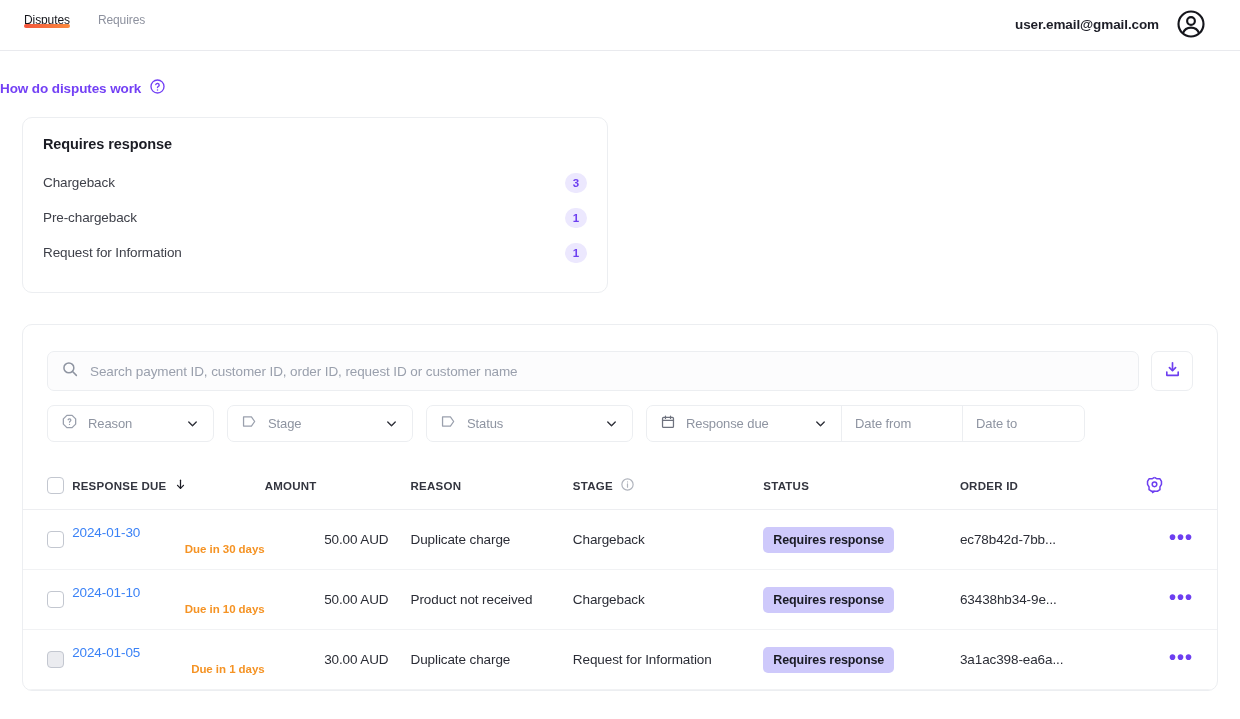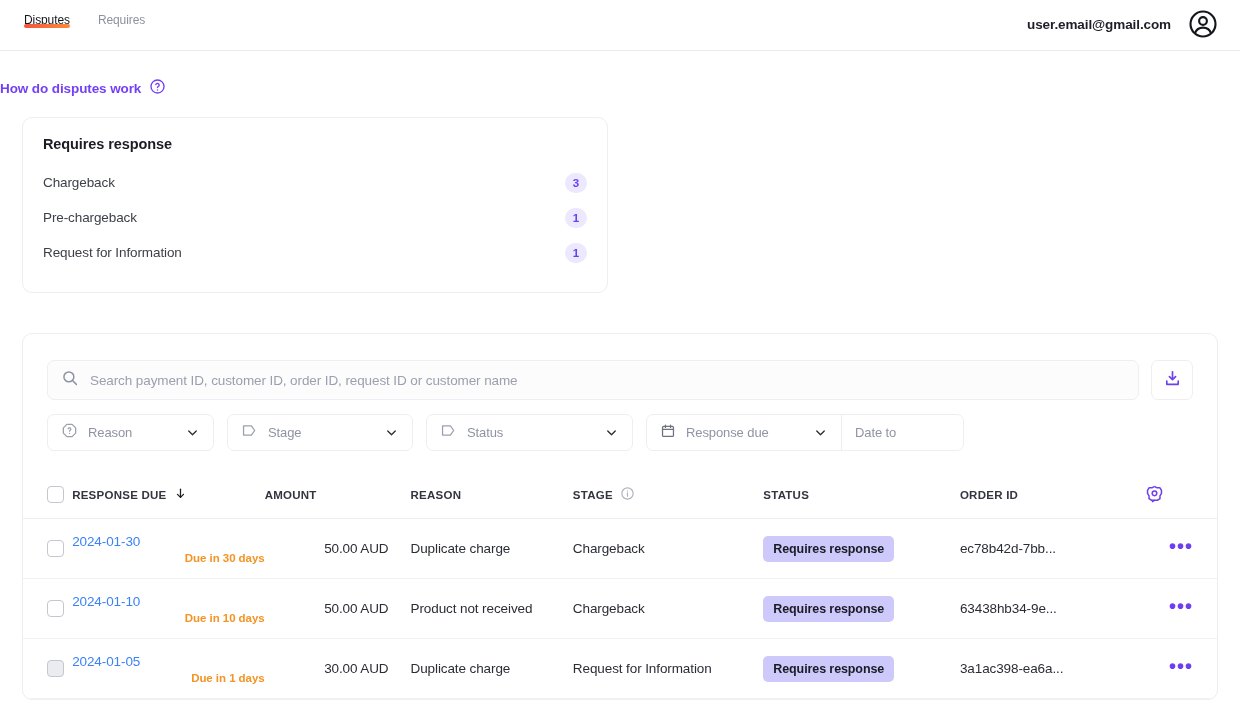--- a/index.html
+++ b/index.html
@@ -35,21 +35,21 @@
   .tab.active::after {
     content: "";
     position: absolute;
     left: 0; right: 0; bottom: -1px;
     height: 4px;
     border-radius: 2px;
     background: linear-gradient(90deg, #f3553d 0%, #fb8a3c 100%);
   }
   .topbar-right {
     position: absolute;
-    right: 22px; top: 9px;
+    right: 34px; top: 9px;
     display: flex; align-items: center; gap: 17px;
   }
   .user-email { font-size: 13.5px; font-weight: bold; color: #1d1e27; letter-spacing: -0.1px; }
   .avatar-icon { width: 30px; height: 30px; display: block; }
 
   
   .help-row {
     display: flex; justify-content: flex-start; align-items: center;
     padding: 27px 22px 0 0;
   }
@@ -80,21 +80,21 @@
     padding: 0 7px;
     border-radius: 10px;
     background: #ece8fe;
     color: #6d3ff0;
     font-size: 11.5px; font-weight: bold;
     display: flex; align-items: center; justify-content: center;
   }
 
   
   .table-card {
-    margin: 40px 0 0 22px;
+    margin: 31px 0 0 22px;
     width: 1196px;
     border: 1px solid #eceef1;
     border-radius: 10px;
     background: #fff;
     overflow: hidden;
   }
   .toolbar { padding: 26px 24px 0 24px; }
   .search-row { display: flex; align-items: center; gap: 12px; }
   .search-box {
     flex: 1;
@@ -347,20 +347,23 @@
               <path d="M8.2 3.2v3.4M15.8 3.2v3.4" stroke-linecap="round"></path>
             </svg>
           </span>
           <span class="flabel">Response due</span>
           <span class="caret">
             <svg width="15" height="15" viewBox="0 0 24 24" fill="none" stroke="#31333c" stroke-width="2.2" stroke-linecap="round" stroke-linejoin="round">
               <path d="M6 9.5l6 6 6-6"></path>
             </svg>
           </span>
         </div>
+        <div class="date-seg seg-from">
+          <span class="flabel">Date from</span>
+        </div>
         <div class="date-seg seg-to">
           <span class="flabel">Date to</span>
         </div>
       </div>
 
     </div>
   </div>
 
   <table class="disputes">
     <thead>

